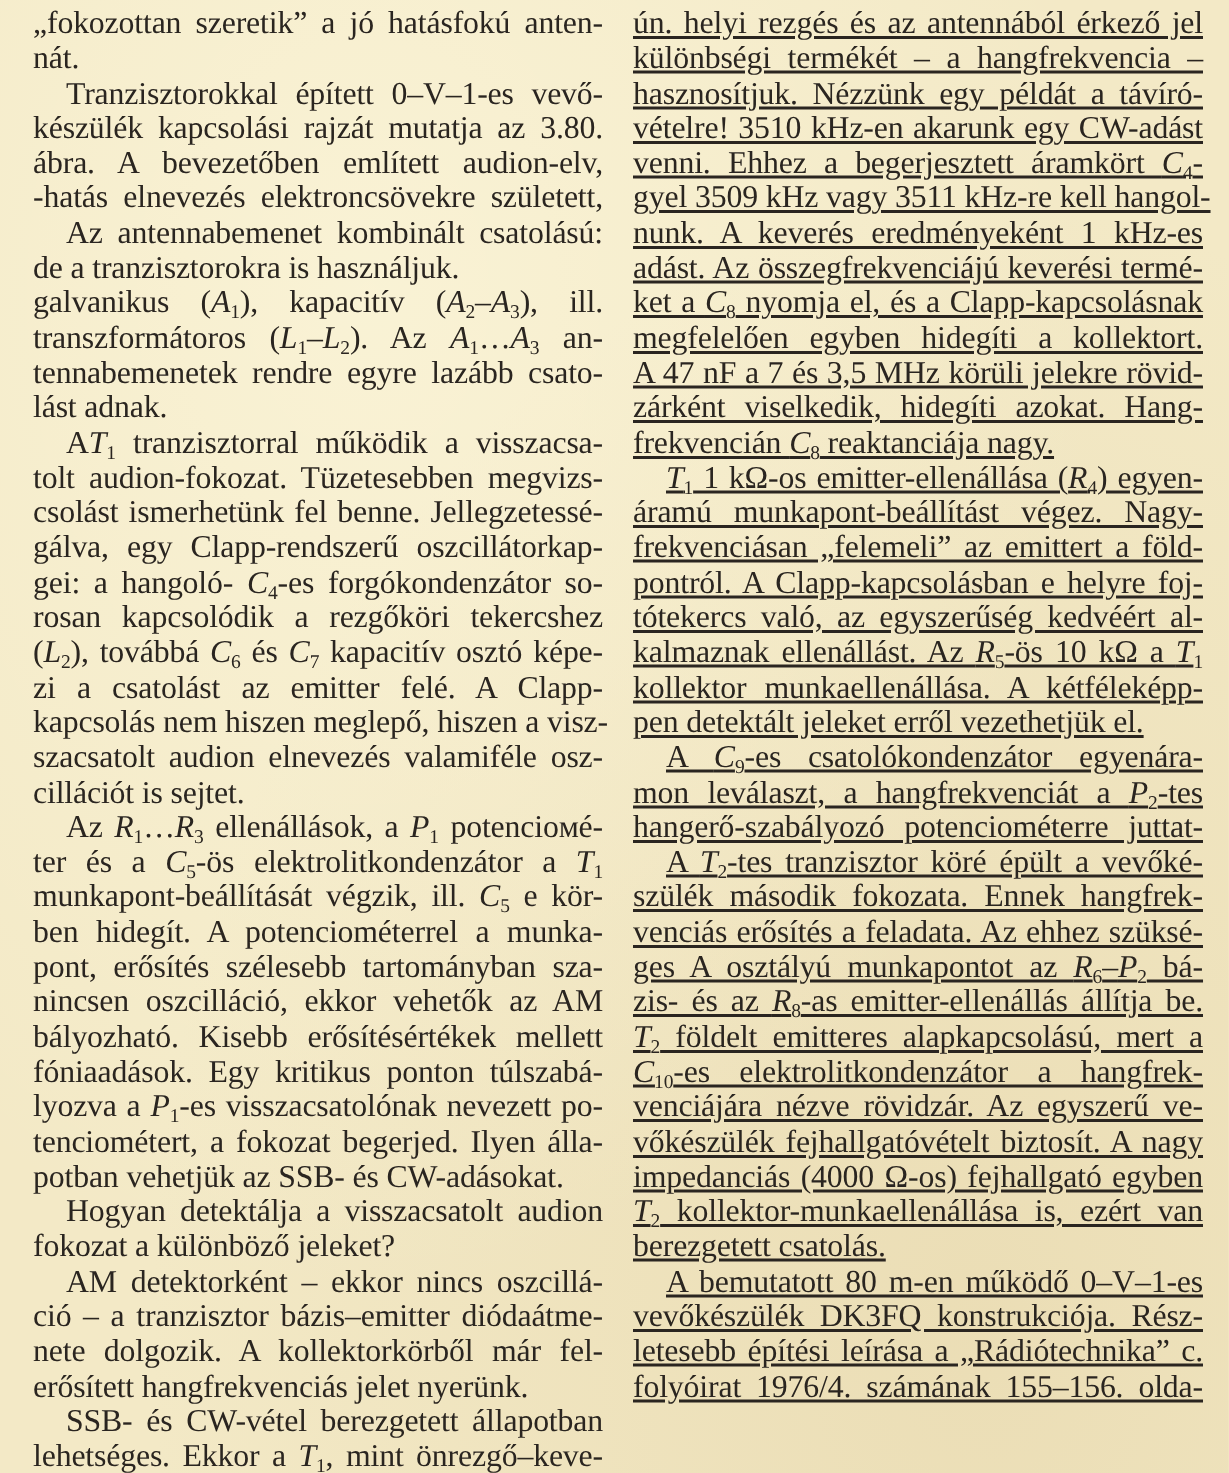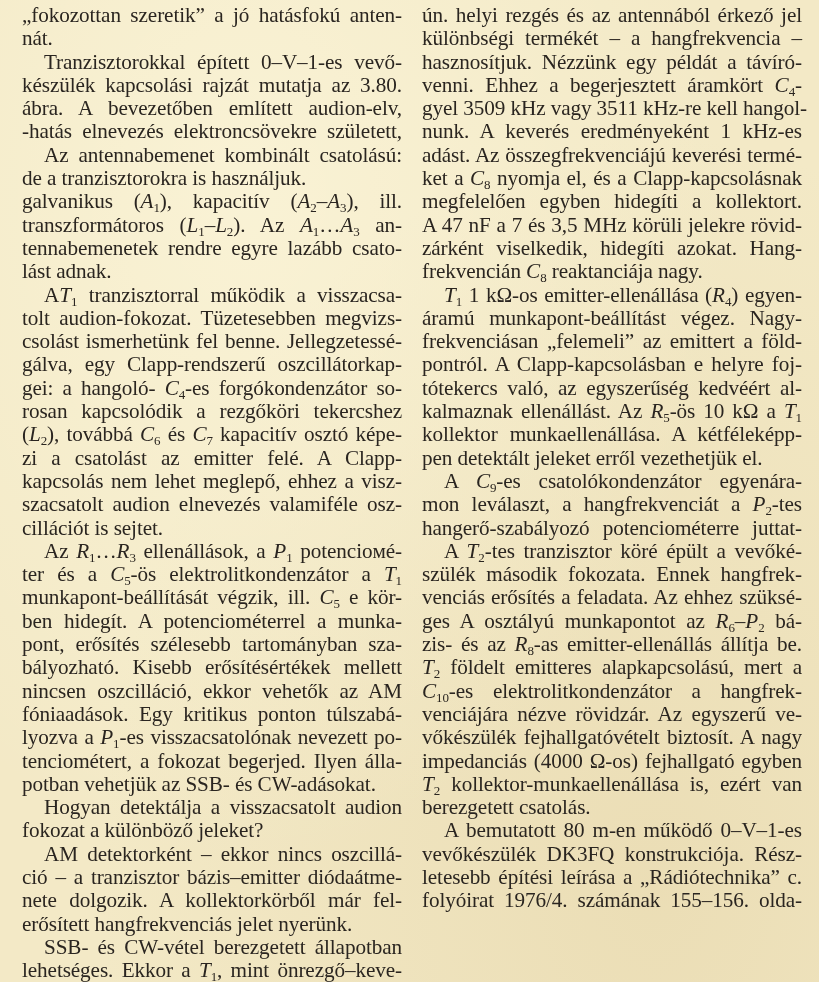--- a/index.html
+++ b/index.html
@@ -18,21 +18,21 @@
   .col-right { left: 422px; width: 380px; }
   .line {
     height: 23.3px; line-height: 23.3px;
     font-size: 21.2px; white-space: nowrap;
     text-align: justify; text-align-last: justify;
     letter-spacing: -0.1px;
   }
   .line.last { text-align-last: left; }
   .line.indent { padding-left: 22px; }
   .col-left .line { width: 380px; }
-  .col-right .line { width: 380px; }
+  .col-right .line { width: 380px; text-decoration: underline; }
   .line.indent { width: 358px !important; }
   i { font-style: italic; }
   sub { font-size: 13px; vertical-align: -4px; line-height: 0; }
 </style>
 </head>
 <body>
 
 <div class="page">
   <div class="col col-left">
       <div class="line">„fokozottan szeretik” a jó hatásfokú anten-</div>
@@ -48,47 +48,48 @@
       <div class="line">tennabemenetek rendre egyre lazább csato-</div>
       <div class="line last">lást adnak.</div>
       <div class="line indent">A<i>T</i><sub>1</sub> tranzisztorral működik a visszacsa-</div>
       <div class="line">tolt audion-fokozat. Tüzetesebben megvizs-</div>
       <div class="line">csolást ismerhetünk fel benne. Jellegzetessé-</div>
       <div class="line">gálva, egy Clapp-rendszerű oszcillátorkap-</div>
       <div class="line">gei: a hangoló- <i>C</i><sub>4</sub>-es forgókondenzátor so-</div>
       <div class="line">rosan kapcsolódik a rezgőköri tekercshez</div>
       <div class="line">(<i>L</i><sub>2</sub>), továbbá <i>C</i><sub>6</sub> és <i>C</i><sub>7</sub> kapacitív osztó képe-</div>
       <div class="line">zi a csatolást az emitter felé. A Clapp-</div>
-      <div class="line">kapcsolás nem lehet meglepő, ehhez a visz-</div>
+      <div class="line">kapcsolás nem hiszen meglepő, hiszen a visz-</div>
       <div class="line">szacsatolt audion elnevezés valamiféle osz-</div>
       <div class="line last">cillációt is sejtet.</div>
       <div class="line indent">Az <i>R</i><sub>1</sub>…<i>R</i><sub>3</sub> ellenállások, a <i>P</i><sub>1</sub> potencioмé-</div>
       <div class="line">ter és a <i>C</i><sub>5</sub>-ös elektrolitkondenzátor a <i>T</i><sub>1</sub></div>
       <div class="line">munkapont-beállítását végzik, ill. <i>C</i><sub>5</sub> e kör-</div>
       <div class="line">ben hidegít. A potenciométerrel a munka-</div>
       <div class="line">pont, erősítés szélesebb tartományban sza-</div>
+      <div class="line">nincsen oszcilláció, ekkor vehetők az AM</div>
       <div class="line">bályozható. Kisebb erősítésértékek mellett</div>
-      <div class="line">nincsen oszcilláció, ekkor vehetők az AM</div>
       <div class="line">fóniaadások. Egy kritikus ponton túlszabá-</div>
       <div class="line">lyozva a <i>P</i><sub>1</sub>-es visszacsatolónak nevezett po-</div>
       <div class="line">tenciométert, a fokozat begerjed. Ilyen álla-</div>
       <div class="line last">potban vehetjük az SSB- és CW-adásokat.</div>
       <div class="line indent">Hogyan detektálja a visszacsatolt audion</div>
       <div class="line last">fokozat a különböző jeleket?</div>
       <div class="line indent">AM detektorként – ekkor nincs oszcillá-</div>
       <div class="line">ció – a tranzisztor bázis–emitter diódaátme-</div>
       <div class="line">nete dolgozik. A kollektorkörből már fel-</div>
       <div class="line last">erősített hangfrekvenciás jelet nyerünk.</div>
       <div class="line indent">SSB- és CW-vétel berezgetett állapotban</div>
       <div class="line">lehetséges. Ekkor a <i>T</i><sub>1</sub>, mint önrezgő–keve-</div>
     </div>
   <div class="col col-right">
       <div class="line">ún. helyi rezgés és az antennából érkező jel</div>
       <div class="line">különbségi termékét – a hangfrekvencia –</div>
       <div class="line">hasznosítjuk. Nézzünk egy példát a távíró-</div>
+      <div class="line">vételre! 3510 kHz-en akarunk egy CW-adást</div>
       <div class="line">venni. Ehhez a begerjesztett áramkört <i>C</i><sub>4</sub>-</div>
       <div class="line">gyel 3509 kHz vagy 3511 kHz-re kell hangol-</div>
       <div class="line">nunk. A keverés eredményeként 1 kHz-es</div>
       <div class="line">adást. Az összegfrekvenciájú keverési termé-</div>
       <div class="line">ket a <i>C</i><sub>8</sub> nyomja el, és a Clapp-kapcsolásnak</div>
       <div class="line">megfelelően egyben hidegíti a kollektort.</div>
       <div class="line">A 47 nF a 7 és 3,5 MHz körüli jelekre rövid-</div>
       <div class="line">zárként viselkedik, hidegíti azokat. Hang-</div>
       <div class="line last">frekvencián <i>C</i><sub>8</sub> reaktanciája nagy.</div>
       <div class="line indent"><i>T</i><sub>1</sub> 1 kΩ-os emitter-ellenállása (<i>R</i><sub>4</sub>) egyen-</div>

